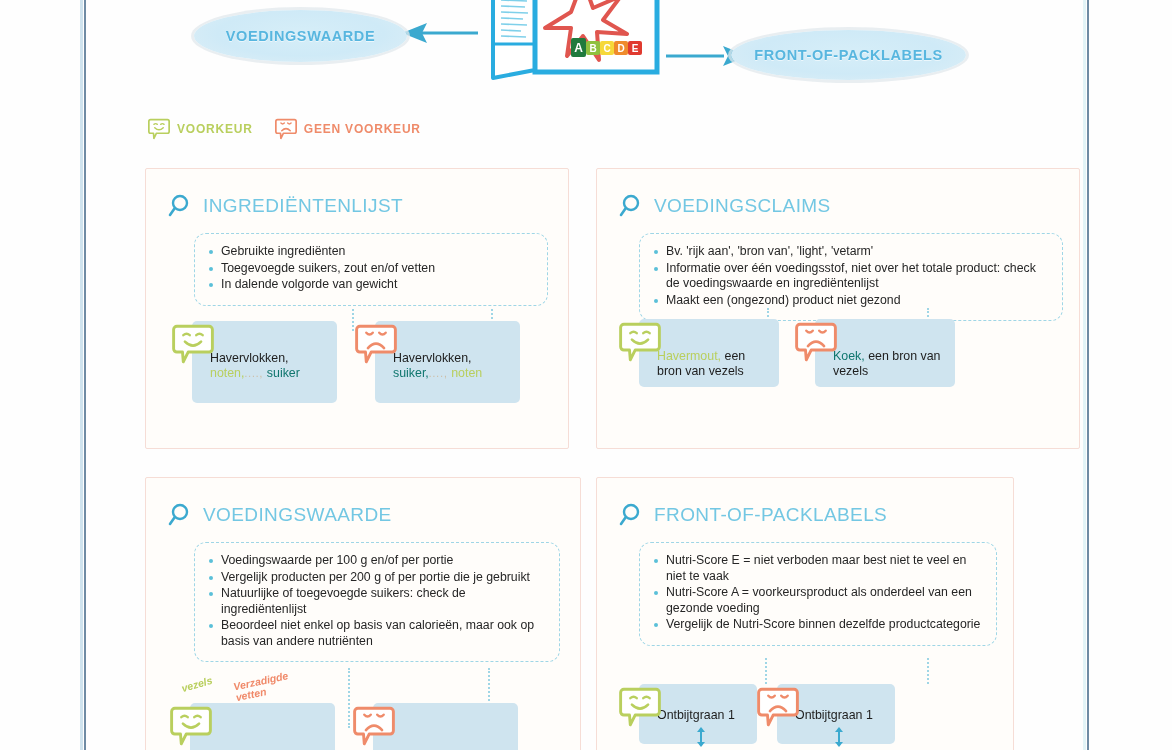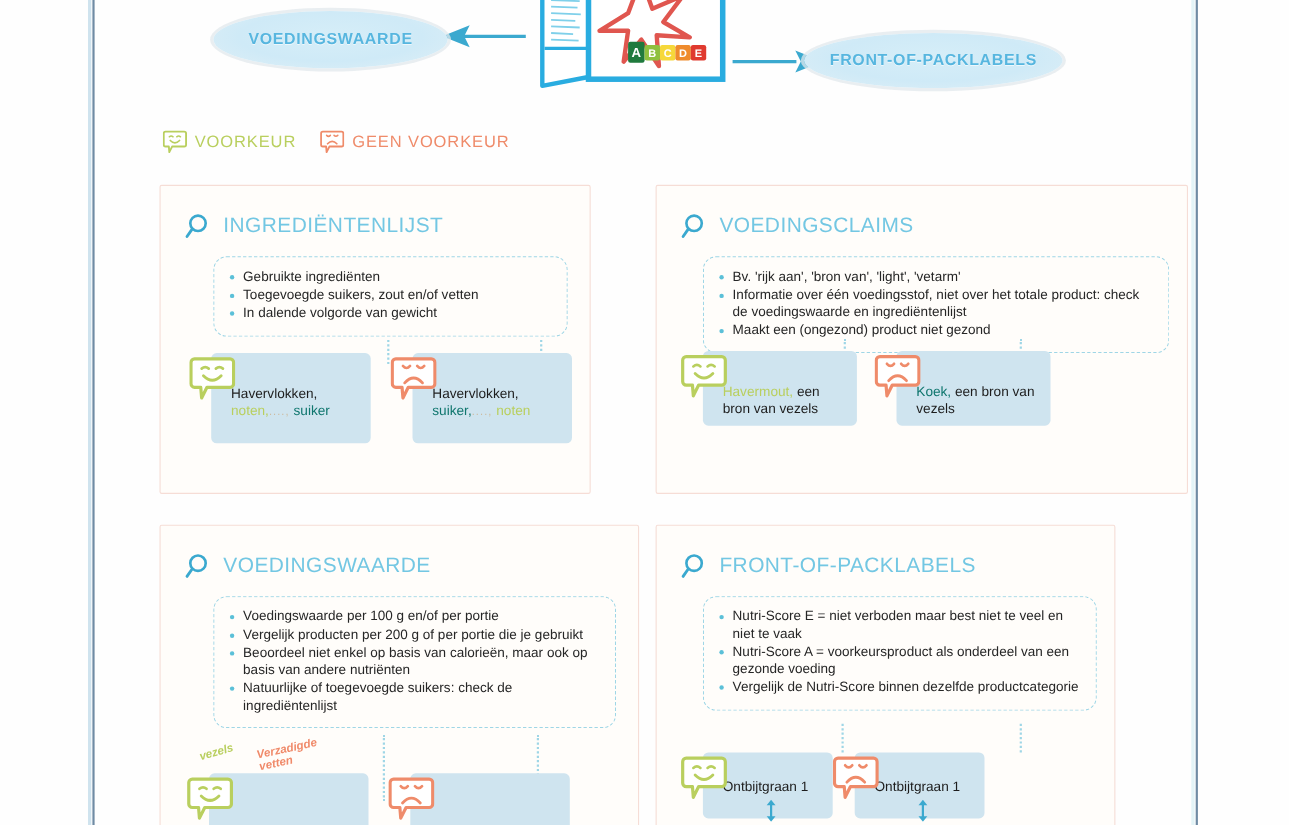--- a/index.html
+++ b/index.html
@@ -45,36 +45,36 @@
 
   
   .arrow-svg { position: absolute; left: 0; top: 0; width: 997px; height: 110px; pointer-events: none; }
 
   
   .pack { position: absolute; left: 389px; top: -22px; width: 190px; height: 105px; }
 
   
   .legend { position: absolute; left: 148px; top: 118px; display: flex; align-items: center; gap: 22px; }
   .legend-item { display: flex; align-items: center; gap: 7px; }
-  .legend-label { font-size: 15px; font-weight: normal; letter-spacing: 0.8px; }
+  .legend-label { font-size: 12px; font-weight: bold; letter-spacing: 0.8px; }
   .legend-label.good { color: #b9cf5e; }
   .legend-label.bad  { color: #ef8b6a; }
 
   
   .face { position: relative; display: inline-block; }
   .face svg { display: block; }
 
   
   .panel {
     position: absolute;
     background: #fffdfa;
     border: 1.5px solid #f6ddd6;
     border-radius: 2px;
   }
-  .panel-1 { left: 145px;  top: 168px; width: 392px; height: 281px; }
+  .panel-1 { left: 145px;  top: 168px; width: 424px; height: 281px; }
   .panel-2 { left: 596px;  top: 168px; width: 484px; height: 281px; }
   .panel-3 { left: 145px;  top: 477px; width: 436px; height: 280px; }
   .panel-4 { left: 596px;  top: 477px; width: 418px; height: 280px; }
 
   .panel-head {
     display: flex; align-items: center; gap: 9px;
     padding: 24px 0 0 22px;
   }
   .panel-title {
     font-size: 19px;
@@ -357,22 +357,22 @@
           <line x1="6.5" y1="15.5" x2="2" y2="22" stroke="#3ba9cf" stroke-width="2.6" stroke-linecap="round"></line>
         </svg>
       </span>
       <span class="panel-title">VOEDINGSWAARDE</span>
     </div>
 
     <div class="dashbox">
       <ul class="bullets">
         <li>Voedingswaarde per 100 g en/of per portie</li>
         <li>Vergelijk producten per 200 g of per portie die je gebruikt</li>
+        <li>Natuurlijke of toegevoegde suikers: check de ingrediëntenlijst</li>
         <li>Beoordeel niet enkel op basis van calorieën, maar ook op basis van andere nutriënten</li>
-        <li>Natuurlijke of toegevoegde suikers: check de ingrediëntenlijst</li>
       </ul>
     </div>
 
     <span class="nutri-tag g" style="left:35px; top:200px; transform:rotate(-16deg);">vezels</span>
     <span class="nutri-tag r" style="left:88px; top:196px; transform:rotate(-12deg); width:72px; white-space:normal; line-height:11px;">Verzadigde vetten</span>
 
     <div class="vdot" style="left:202px; top:190px; height:60px;"></div>
     <div class="vdot" style="left:342px; top:190px; height:60px;"></div>
 
     <div class="examples" style="left:24px; top:225px; gap:18px;">

